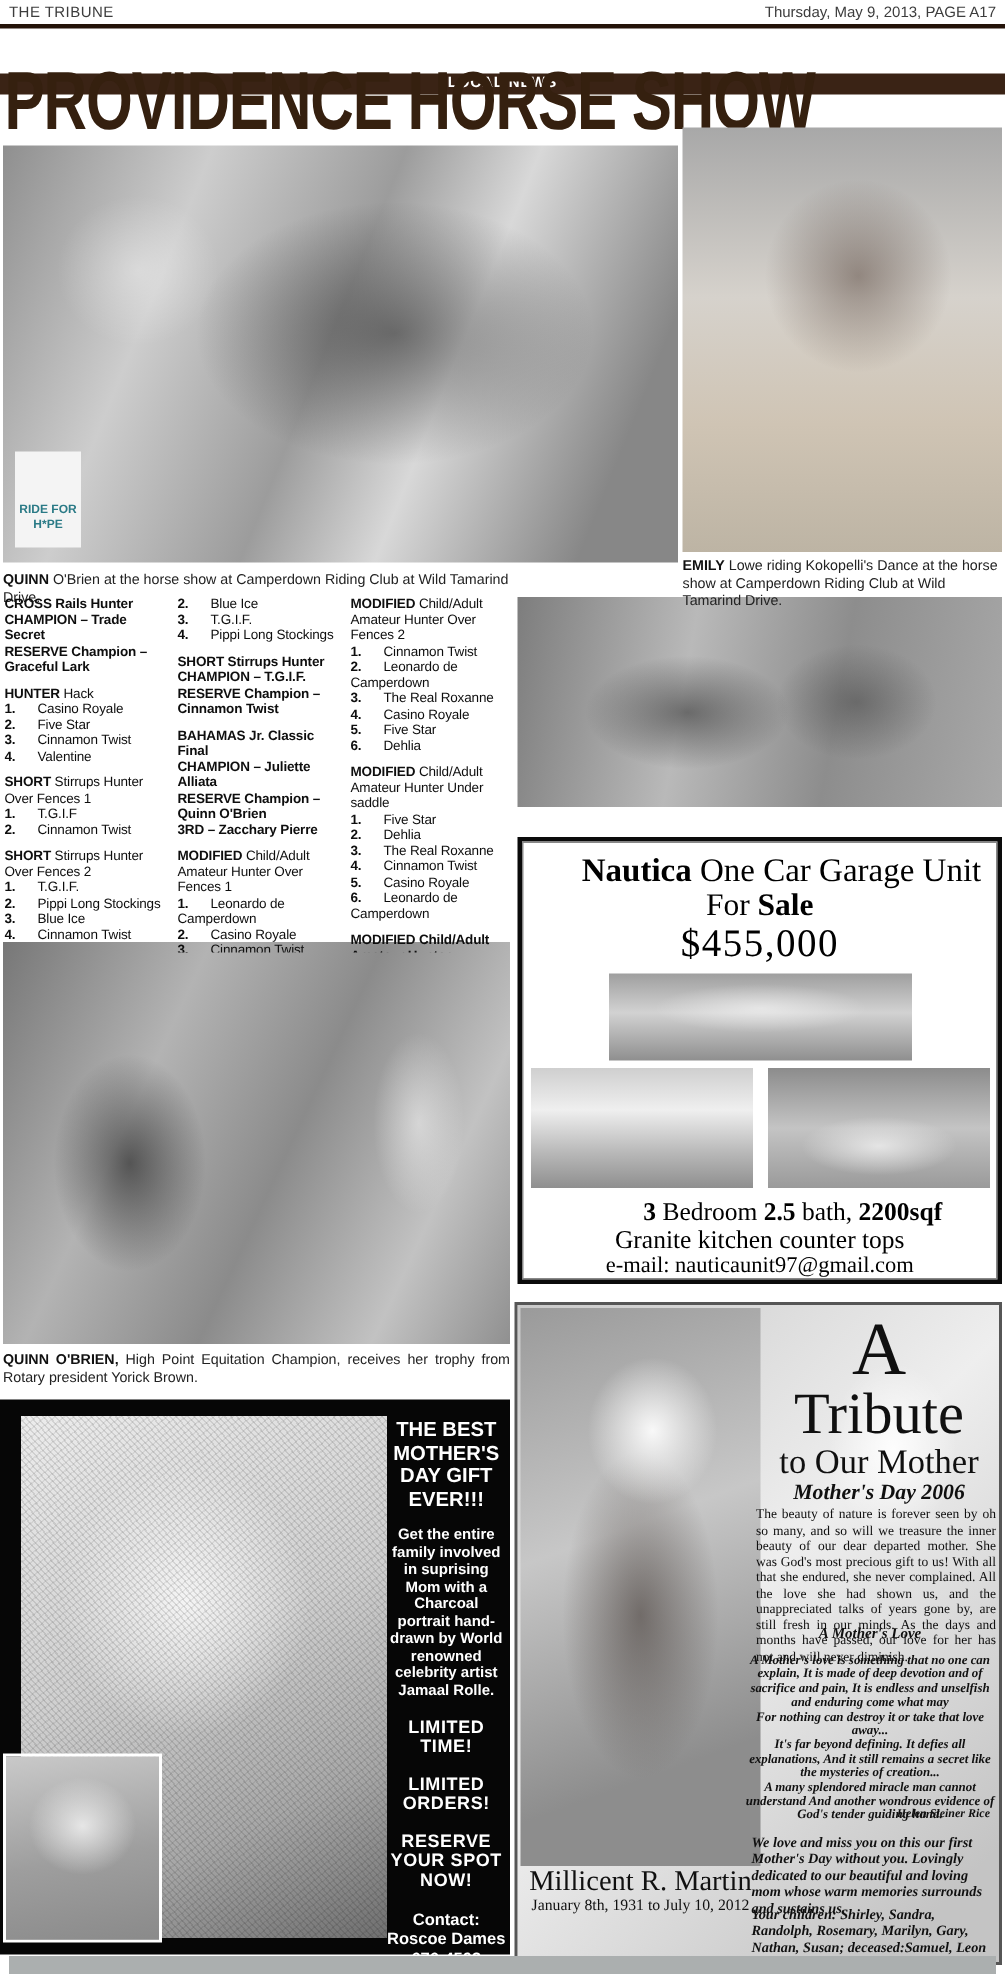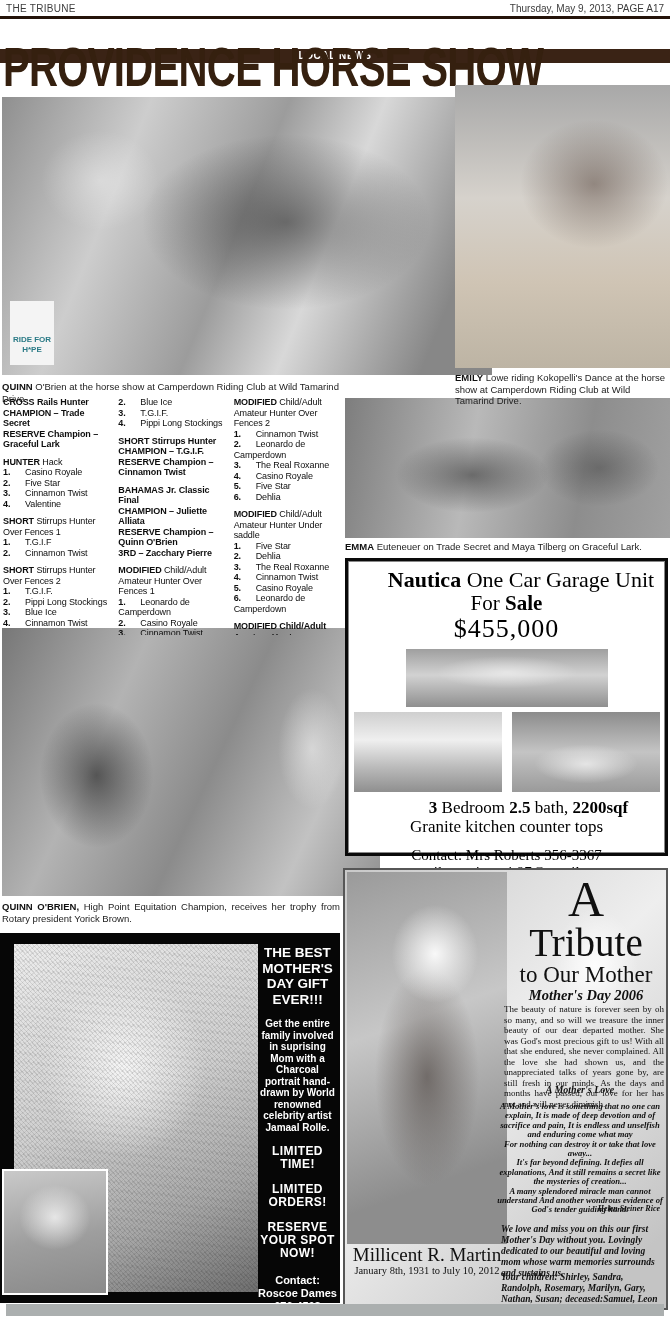--- a/index.html
+++ b/index.html
@@ -13,21 +13,21 @@
   .masthead-left  { position:absolute; left:6px;  top:3px; font-size:10px; color:#3c3c3c; letter-spacing:.3px; }
   .masthead-right { position:absolute; right:6px; top:3px; font-size:10px; color:#3c3c3c; }
   .top-rule   { position:absolute; left:0; top:16px; width:670px; height:3px; background:#241309; }
   .section-bar{ position:absolute; left:0; top:25px; width:670px; height:14px; background:#3a2315;
                 color:#fff; font-size:10px; font-weight:bold; text-align:center; line-height:14px; letter-spacing:.6px;margin-top:24px; }
   .headline   { position:absolute; left:3px; top:40px; font-size:55px; line-height:55px; font-weight:bold;
                 color:#35200f; letter-spacing:-1px; white-space:nowrap;
                 transform:scaleX(.73); transform-origin:left top; }
 
   
-  .photo { position:absolute; background:#b5b5b5;padding-left:40px; }
+  .photo { position:absolute; background:#b5b5b5; }
   #main-photo { left:2px; top:97px; width:450px; height:278px;
     background:
       radial-gradient(closest-side at 58% 45%, rgba(40,40,40,.55), rgba(40,40,40,0) 70%),
       radial-gradient(closest-side at 20% 30%, rgba(255,255,255,.35), rgba(255,255,255,0) 60%),
       linear-gradient(112deg,#8f8f8f,#cdcdcd 25%,#9c9c9c 48%,#d8d8d8 64%,#878787 88%); }
   #emily-photo { left:455px; top:85px; width:213px; height:283px;
     background:
       radial-gradient(closest-side at 55% 35%, rgba(70,50,40,.45), rgba(70,50,40,0) 65%),
       linear-gradient(180deg,#a8a8a8,#d6d2cc 40%,#cfc4b4 70%,#bdb4a4); }
   #emma-photo { left:345px; top:398px; width:323px; height:140px;
@@ -151,23 +151,20 @@
   <div class="photo" id="emily-photo"></div>
   <div class="photo" id="emma-photo"></div>
   <div class="photo" id="trophy-photo"></div>
 
   <div class="caption" id="caption-quinn">
     <b>QUINN</b><span> O'Brien at the horse show at Camperdown Riding Club at Wild Tamarind Drive.</span>
   </div>
   <div class="caption" id="caption-emily">
     <b>EMILY</b><span> Lowe riding Kokopelli's Dance at the horse show at Camperdown Riding Club at Wild Tamarind Drive.</span>
   </div>
-  <div class="caption" id="caption-emma">
-    <b>EMMA</b><span> Euteneuer on Trade Secret and Maya Tilberg on Graceful Lark.</span>
-  </div>
   <div class="caption" id="caption-trophy">
     <b>QUINN O'BRIEN,</b><span> High Point Equitation Champion, receives her trophy from Rotary president Yorick Brown.</span>
   </div>
 
   <div id="results">
       <div class="res-col">
         <div class="res-block">
           <div class="res-champ">CROSS Rails Hunter
 CHAMPION – Trade Secret
 RESERVE Champion – Graceful Lark</div>
@@ -253,21 +250,20 @@
     <div class="nautica-price">$455,000</div>
     <div class="nautica-pano"></div>
     <div class="nautica-pair">
       <div class="nautica-img house"></div>
       <div class="nautica-img pool"></div>
     </div>
     <div class="nautica-specs">
       <b>3</b><span> Bedroom </span><b>2.5</b><span> bath, </span><b>2200sqf</b>
     </div>
     <div class="nautica-granite">Granite kitchen counter tops</div>
-    <div class="nautica-contact">Contact: Mrs Roberts 356-3367</div>
     <div class="nautica-email">e-mail: nauticaunit97@gmail.com</div>
   </div>
 
   <div id="gift-ad">
     <div id="gift-portrait"></div>
     <div id="gift-inset-photo"></div>
     <div id="gift-text">
       <div class="gift-title pre">THE BEST
 MOTHER'S
 DAY GIFT

